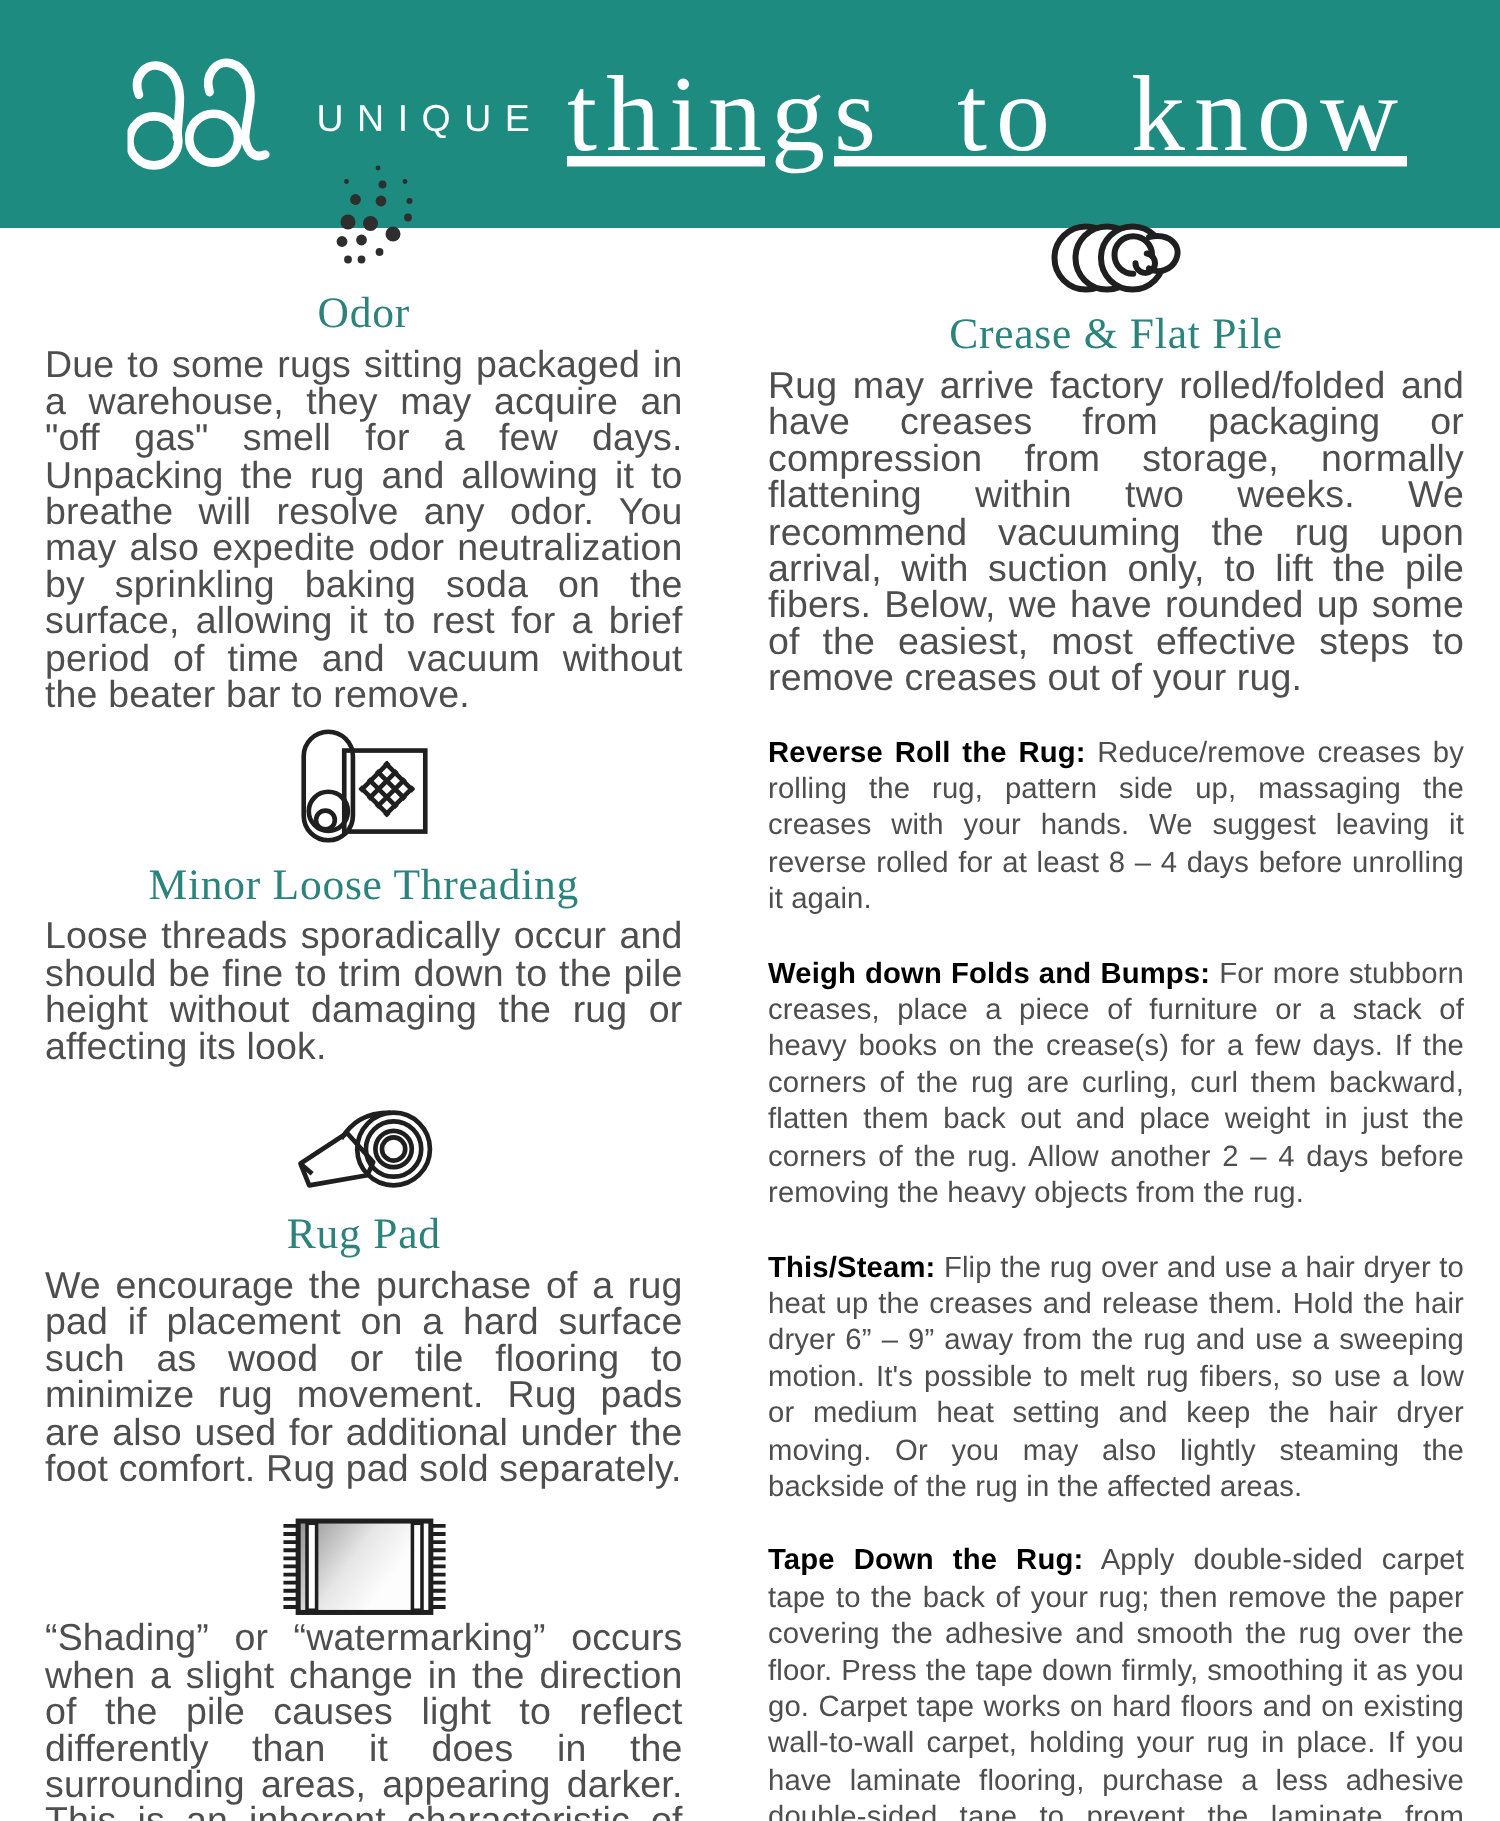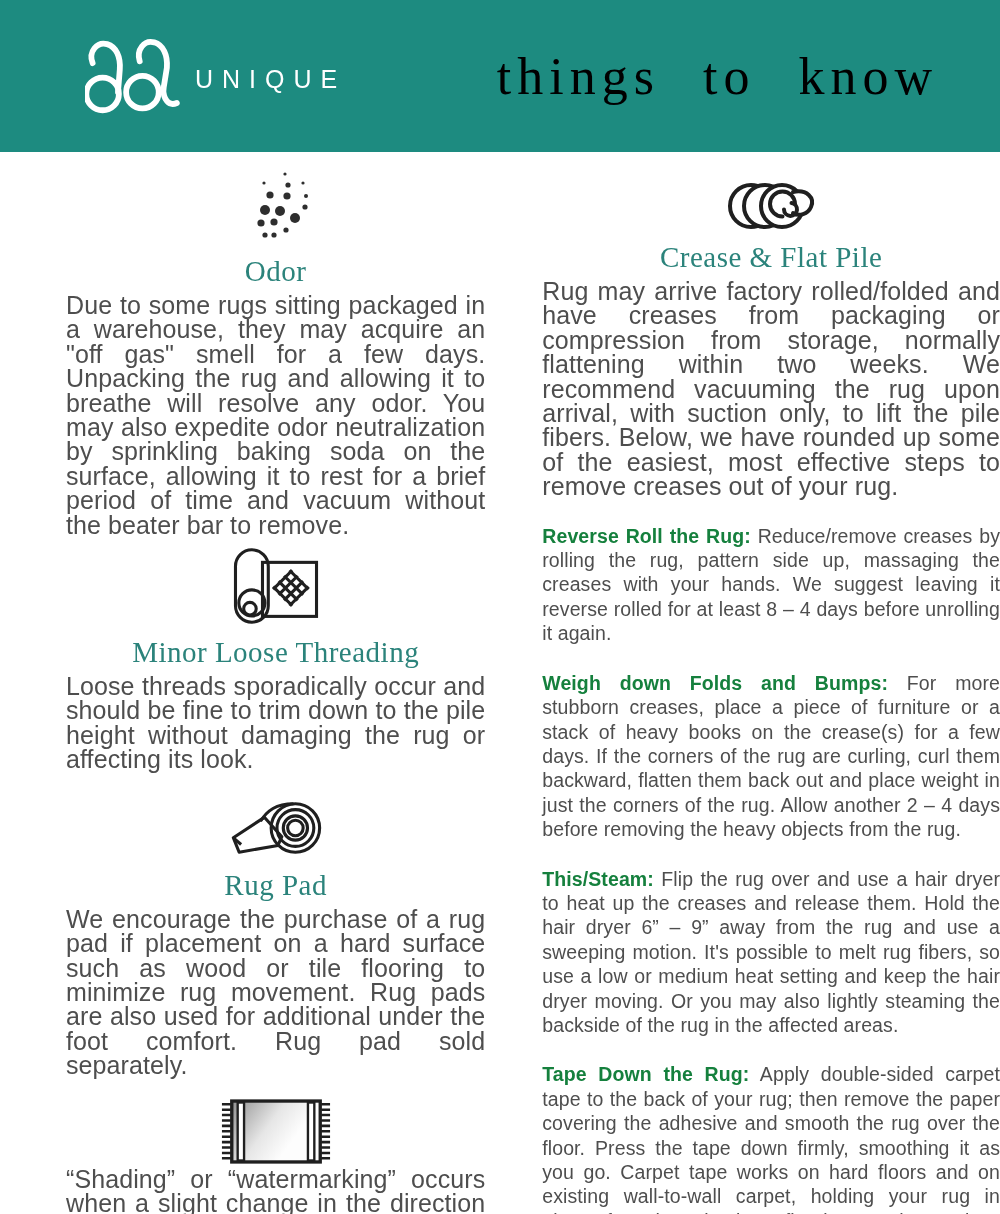--- a/index.html
+++ b/index.html
@@ -8,52 +8,53 @@
     position:relative; width:1000px; height:1214px; margin:0 auto;
     background:#ffffff; overflow:hidden;
     font-family:"Liberation Sans", sans-serif;
   }
 
   
   .header {
     height:152px; background:var(--header-bg,#1d8b80);
     display:flex; align-items:center; padding:0 62px 0 85px;
   }
-  .brand { display:flex; align-items:center; gap:6px; margin-top:6px; }
+  .brand { display:flex; align-items:center; gap:22px; margin-top:6px; }
   .logo-svg { display:block; }
   .brand-text {
     color:#ffffff; text-align:center;
     font-size:25px; letter-spacing:9px; line-height:34px; font-weight:400;
   }
   .title {
-    margin-left:auto; color:#000000; font-family:"Liberation Serif", serif;
-    font-weight:400; font-size:52px; letter-spacing:6px; word-spacing:24px;
+    margin-left:auto; color:#ffffff; font-family:"Liberation Serif", serif;
+    font-weight:400; font-size:72px; letter-spacing:6px; word-spacing:24px;
     white-space:nowrap;
+    text-decoration:underline;
   }
 
   
-  .columns { display:flex; align-items:flex-start; height:1062px;margin-left:36px; }
+  .columns { display:flex; align-items:center; height:1062px; }
   .col-left  { width:425px; margin-left:30px; }
   .divider   { width:2px; background:#9a9a9a; margin-left:26px; }
   .col-right { width:464px; margin-left:29px; }
 
   .section { text-align:center; }
   .icon-wrap { display:flex; justify-content:center; }
   .section h2 {
     font-family:"Liberation Serif", serif; font-weight:400;
     color:var(--heading-color,#2b837b); font-size:29px; letter-spacing:0.5px;
     line-height:33px; margin:9px 0 5px;
   }
   .body-text {
     text-align:justify; color:var(--body-color,#4e4e4e);
     font-size:25px; line-height:24.4px; letter-spacing:0.1px;
   }
   .step { text-align:justify; color:var(--body-color,#4e4e4e);
     font-size:19.5px; line-height:24.4px; margin-top:25px; letter-spacing:0.1px; }
-  .step b { color:#15803d; font-weight:700; }
+  .step b { color:#000000; font-weight:700; }
 
   
   .s-odor    { padding-top:18px; }
   .s-thread  { margin-top:8px;  }
   .s-pad     { margin-top:24px; }
   .s-shading { margin-top:18px; }
   .s-crease  { padding-top:24px; }
 
   svg .ink { stroke:#1f1f1f; fill:none; stroke-width:3.2; }
 </style>

